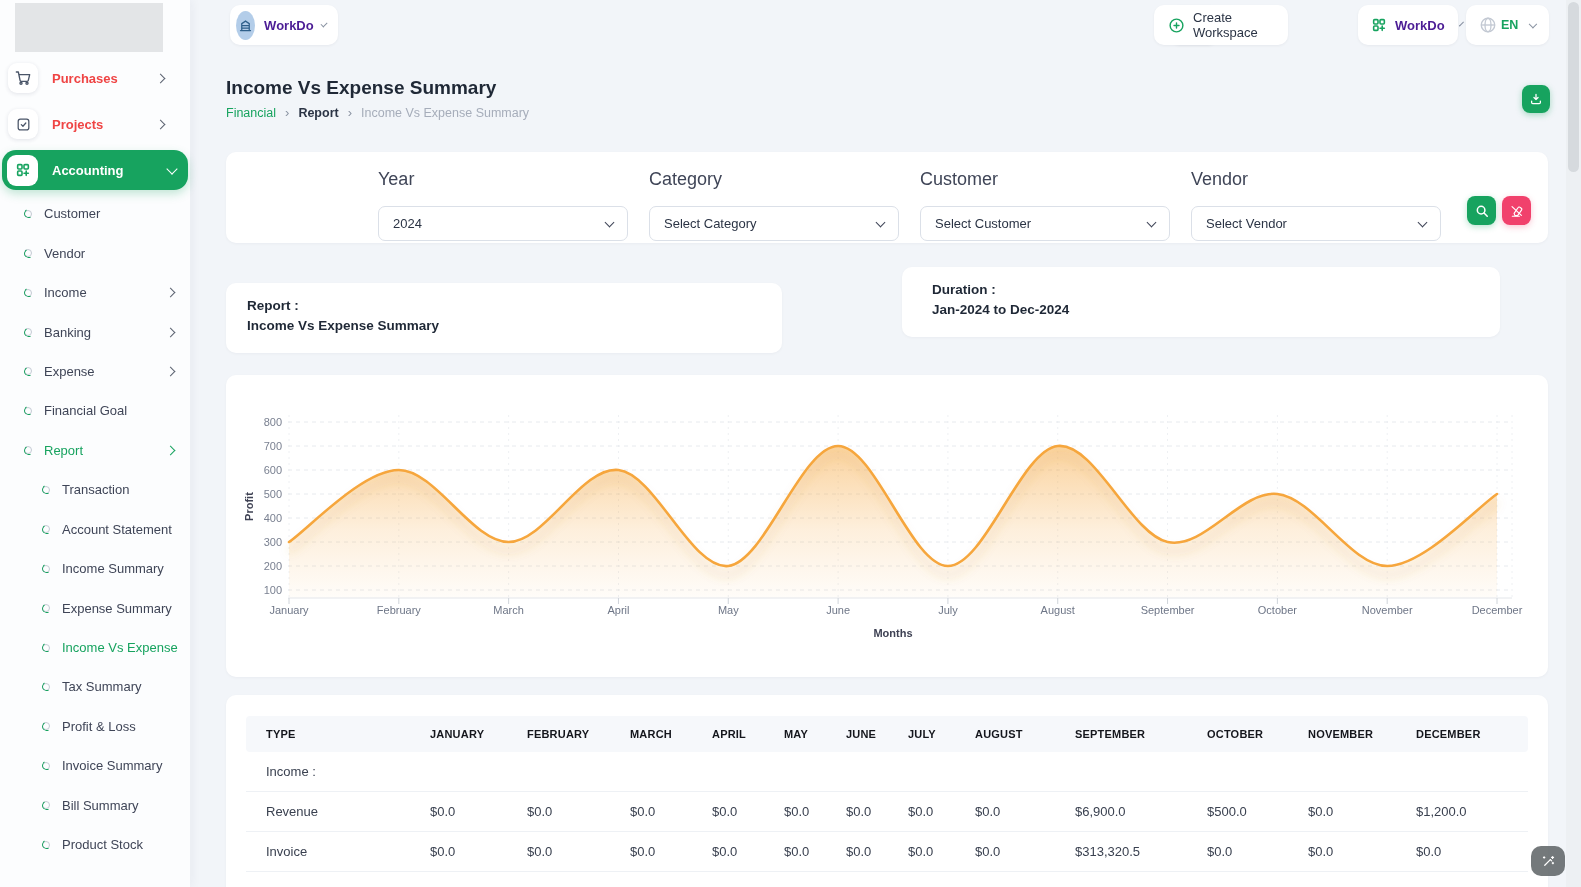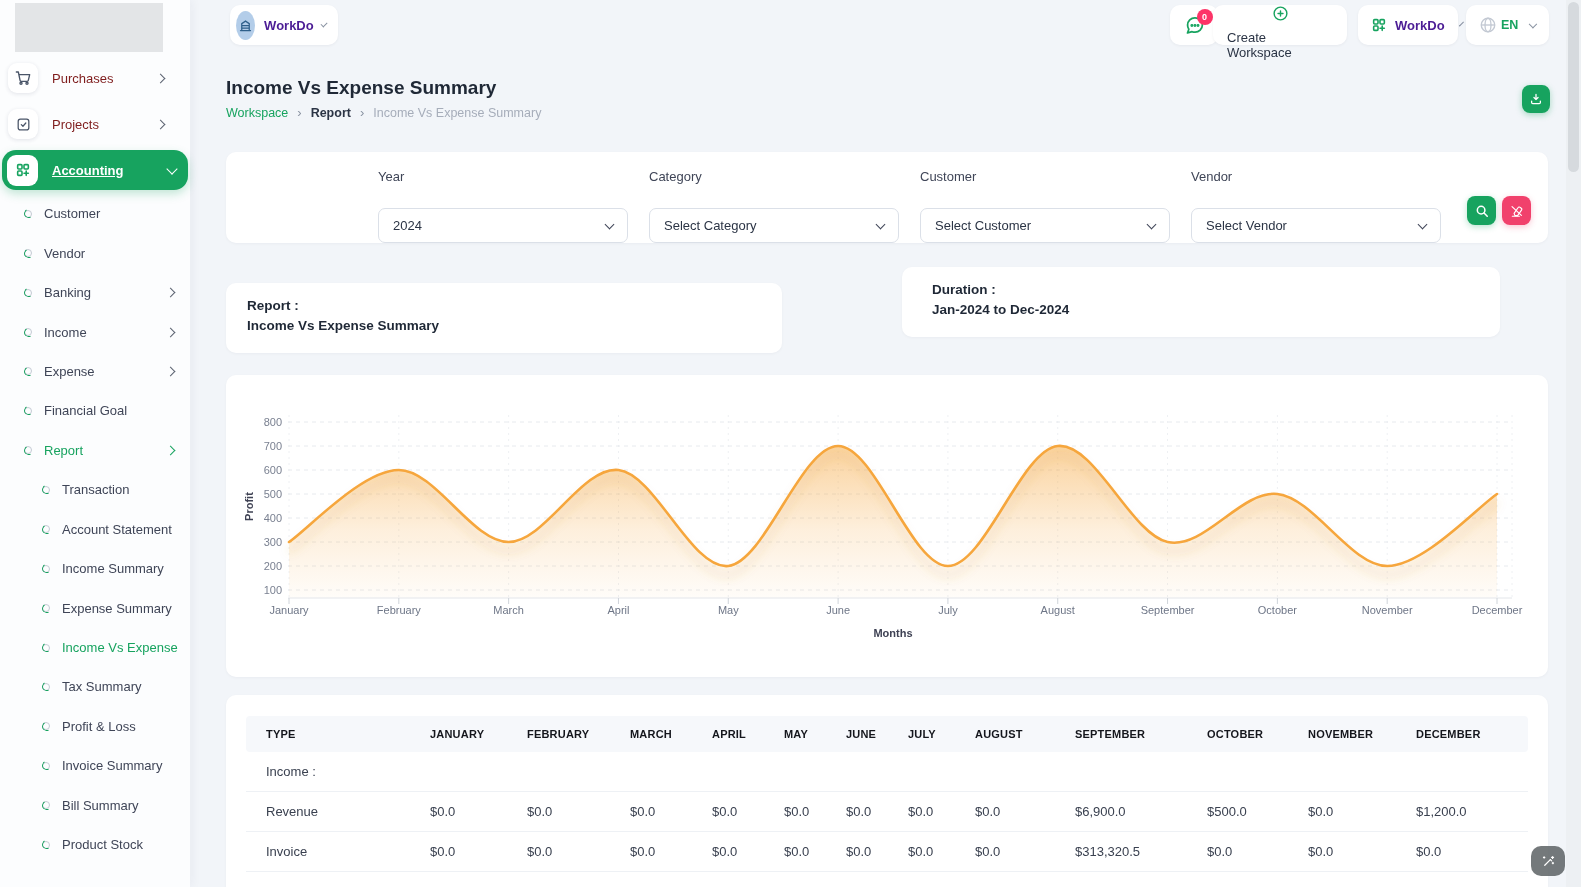--- a/index.html
+++ b/index.html
@@ -14,31 +14,31 @@
   .sidebar {
     position:absolute; left:0; top:0; bottom:0; width:190px;
     background:#fcfdfe; box-shadow:2px 0 10px rgba(30,40,70,.05); z-index:5;
   }
   .logo-ph { margin:3px 0 0 15px; width:148px; height:49px; background:#e3e5e7; }
   .side-row { display:flex; align-items:center; height:30px; margin:0 10px 0 8px; position:relative; cursor:pointer; }
   .side-row .chip {
     width:30px; height:30px; border-radius:9px; background:#fff;
     box-shadow:0 1px 4px rgba(30,40,70,.12); display:flex; align-items:center; justify-content:center; flex:0 0 30px;
   }
-  .side-row .lbl { margin-left:14px; font-size:13px; font-weight:400; color:#7f1d1d; }
+  .side-row .lbl { margin-left:14px; font-size:13px; font-weight:700; color:#ef4444; }
   .acct-pill {
     margin:11px 2px 0 2px; height:40px; border-radius:14px; background:#17a35f;
     display:flex; align-items:center; padding:0 12px 0 5px; position:relative; cursor:pointer;
     box-shadow:0 4px 10px rgba(23,163,95,.25);
   }
   .acct-pill .chip {
     width:31px; height:31px; border-radius:9px; background:#fff;
     display:flex; align-items:center; justify-content:center; flex:0 0 31px;
   }
-  .acct-pill .lbl { margin-left:14px; font-size:13px; font-weight:700; color:#fff;text-decoration:underline; }
+  .acct-pill .lbl { margin-left:14px; font-size:13px; font-weight:700; color:#fff; }
   .submenu { padding-top:4px; }
   .sub-row { display:flex; align-items:center; height:39.45px; padding-left:24px; position:relative; cursor:pointer; }
   .sub-row.lvl3 { padding-left:42px; }
   .sub-row .dot { position:relative; width:8px; height:8px; border:1.5px solid #c4cad4; border-radius:50%; flex:0 0 8px; }
   .sub-row .dot::before {
     content:""; position:absolute; inset:-1.5px; border:1.5px solid transparent;
     border-bottom-color:#17a35f; border-left-color:#17a35f; border-radius:50%; transform:rotate(15deg);
   }
   .sub-row .lbl { margin-left:12px; font-size:13px; color:#3f4557; }
   .sub-row.active .lbl { color:#17a35f; }
@@ -60,21 +60,21 @@
   .bc-mid { color:#2b3445; font-weight:700; cursor:pointer; }
   .bc-cur { color:#a6adba; }
   .bc-sep { color:#8a93a2; font-size:13px; }
   .dl-btn { position:absolute; left:1522px; top:85px; width:28px; height:28px; border-radius:8px; background:#17a35f;
     display:flex; align-items:center; justify-content:center; cursor:pointer; box-shadow:0 2px 6px rgba(23,163,95,.35); }
 
   
   .card { position:absolute; background:#fff; border-radius:10px; box-shadow:0 1px 3px rgba(16,24,40,.04); }
   .filter-card { left:226px; top:152px; width:1322px; height:91px; display:flex; padding:17px 0 0 152px; }
   .fgroup { width:250px; margin-right:21px; }
-  .fgroup .flabel { font-size:13px; color:#3f4557; margin-bottom:24px; }
+  .fgroup .flabel { font-size:18px; color:#3f4557; margin-bottom:16px; }
   .select { height:35px; border:1px solid #dbe0e8; border-radius:7px; background:#fff;
     display:flex; align-items:center; justify-content:space-between; padding:0 14px; cursor:pointer; }
   .select .val { font-size:13px; color:#2b3445; }
   .fbtns { display:flex; gap:6px; margin-left:5px; margin-top:27px; }
   .sq-btn { width:29px; height:29px; border-radius:8px; border:none; display:flex; align-items:center; justify-content:center; cursor:pointer; }
   .sq-btn.green { background:#17a35f; box-shadow:0 2px 6px rgba(23,163,95,.3); }
   .sq-btn.pink { background:#f1416c; box-shadow:0 2px 6px rgba(241,65,108,.3); }
 
   .info-card { height:70px; padding:15px 21px; }
   .info-card .l1 { font-size:13.5px; font-weight:700; color:#1f2836; }
@@ -150,26 +150,26 @@
         <div class="sub-row">
           <span class="dot"></span>
           <span class="lbl">Customer</span>
         </div>
         <div class="sub-row">
           <span class="dot"></span>
           <span class="lbl">Vendor</span>
         </div>
         <div class="sub-row">
           <span class="dot"></span>
+          <span class="lbl">Income</span>
+          <span class="chev-r"></span>
+        </div>
+        <div class="sub-row">
+          <span class="dot"></span>
           <span class="lbl">Banking</span>
-          <span class="chev-r"></span>
-        </div>
-        <div class="sub-row">
-          <span class="dot"></span>
-          <span class="lbl">Income</span>
           <span class="chev-r"></span>
         </div>
         <div class="sub-row">
           <span class="dot"></span>
           <span class="lbl">Expense</span>
           <span class="chev-r"></span>
         </div>
         <div class="sub-row">
           <span class="dot"></span>
           <span class="lbl">Financial Goal</span>
@@ -238,21 +238,21 @@
     <svg width="21" height="21" viewBox="0 0 24 24" fill="none" stroke="#17a35f" stroke-width="2" stroke-linecap="round" stroke-linejoin="round">
         <path d="M21 11.5a8.3 8.3 0 0 1-8.5 8.2 9 9 0 0 1-3.2-.6L4 20.5l1.5-4.2a8 8 0 0 1-1.4-4.8A8.3 8.3 0 0 1 12.5 3.3 8.3 8.3 0 0 1 21 11.5z"></path>
         <circle cx="9" cy="12" r="0.7" fill="#17a35f"></circle>
         <circle cx="12.5" cy="12" r="0.7" fill="#17a35f"></circle>
         <circle cx="16" cy="12" r="0.7" fill="#17a35f"></circle>
       </svg>
     <span class="badge">0</span>
   </span>
 </div>
 
-<div class="pill" style="left:1213px; width:134px; padding:0 14px; gap:8px;flex-direction:column;">
+<div class="pill" style="left:1154px; width:134px; padding:0 14px; gap:8px;">
   <span>
     <svg width="17" height="17" viewBox="0 0 24 24" fill="none" stroke="#17a35f" stroke-width="2" stroke-linecap="round">
         <circle cx="12" cy="12" r="9"></circle>
         <path d="M12 8.5v7M8.5 12h7"></path>
       </svg>
   </span>
   <span class="txt" style="font-weight:400; color:#2b3445;">Create Workspace</span>
 </div>
 
 <div class="pill" style="left:1358px; width:100px; padding:0 13px; gap:8px;">
@@ -275,21 +275,21 @@
         <ellipse cx="12" cy="12" rx="4" ry="9"></ellipse>
         <path d="M3.5 12h17"></path>
       </svg>
   </span>
   <span class="txt" style="color:#17a35f; font-size:12.5px;">EN</span>
   <span class="chev-sm"></span>
 </div>
 
 <h1 class="page-title">Income Vs Expense Summary</h1>
 <div class="breadcrumb">
-  <span class="bc-link">Workspace</span>
+  <span class="bc-link">Financial</span>
   <span class="bc-sep">›</span>
   <span class="bc-mid">Report</span>
   <span class="bc-sep">›</span>
   <span class="bc-cur">Income Vs Expense Summary</span>
 </div>
 <div class="dl-btn">
   <span>
     <svg width="14" height="14" viewBox="0 0 24 24" fill="none" stroke="#ffffff" stroke-width="2.2" stroke-linecap="round" stroke-linejoin="round">
         <path d="M12 4v9M8.5 9.5L12 13l3.5-3.5"></path>
         <path d="M4.5 15.5v2.5a2 2 0 0 0 2 2h11a2 2 0 0 0 2-2v-2.5"></path>

